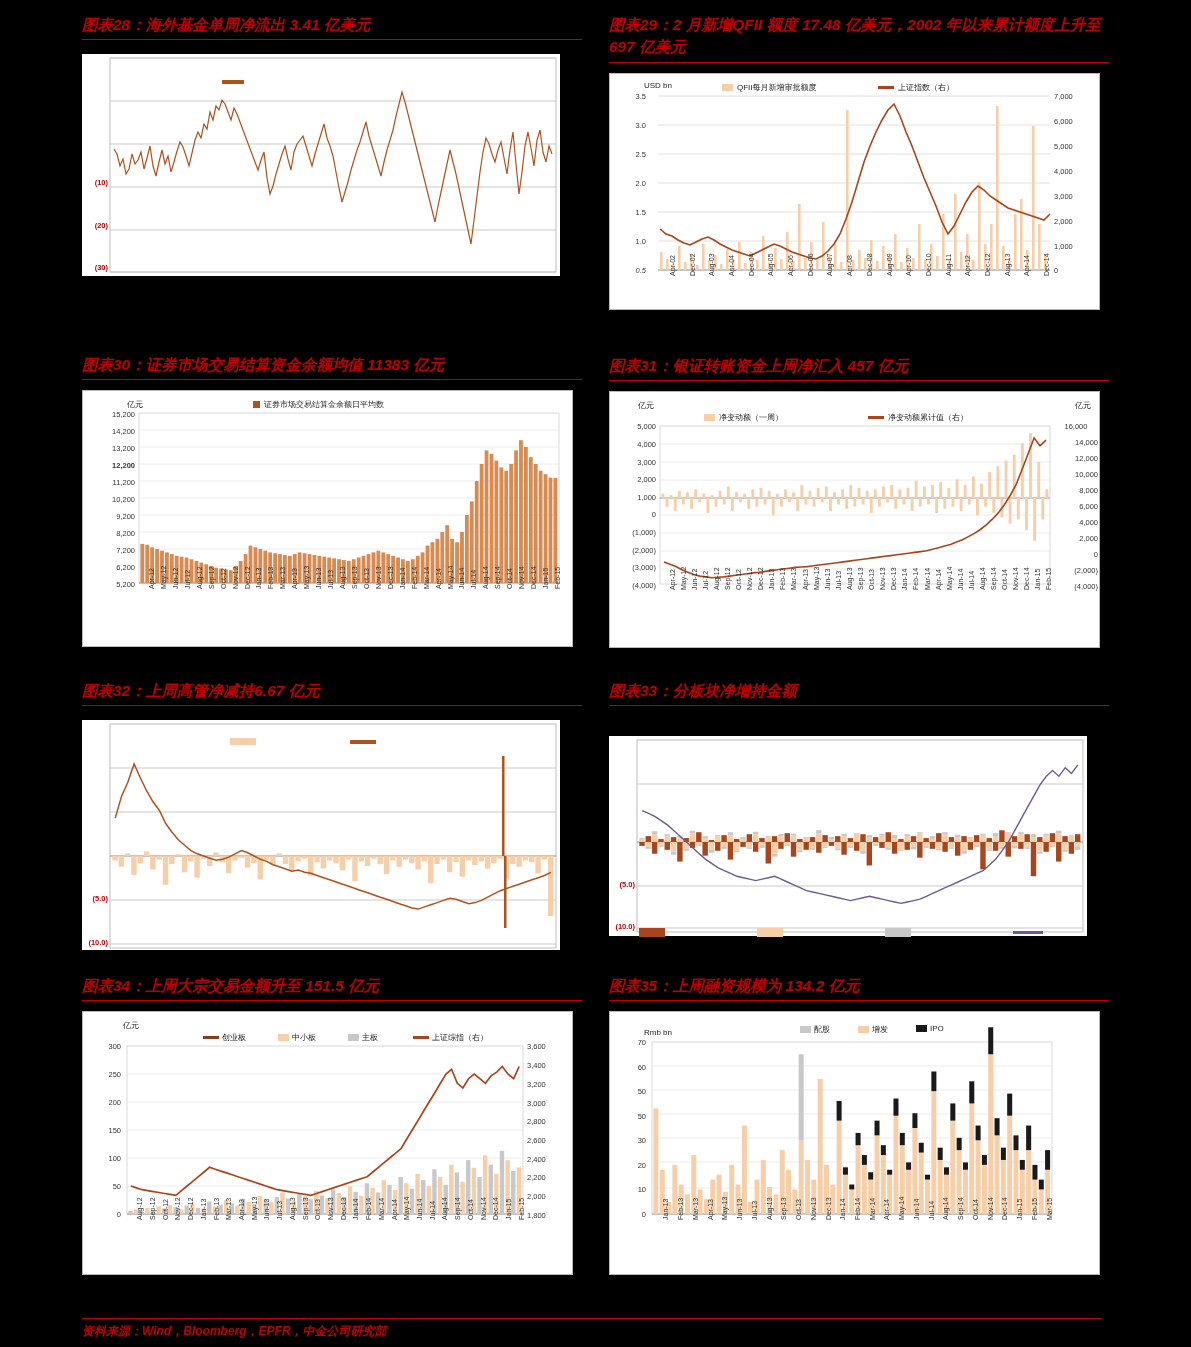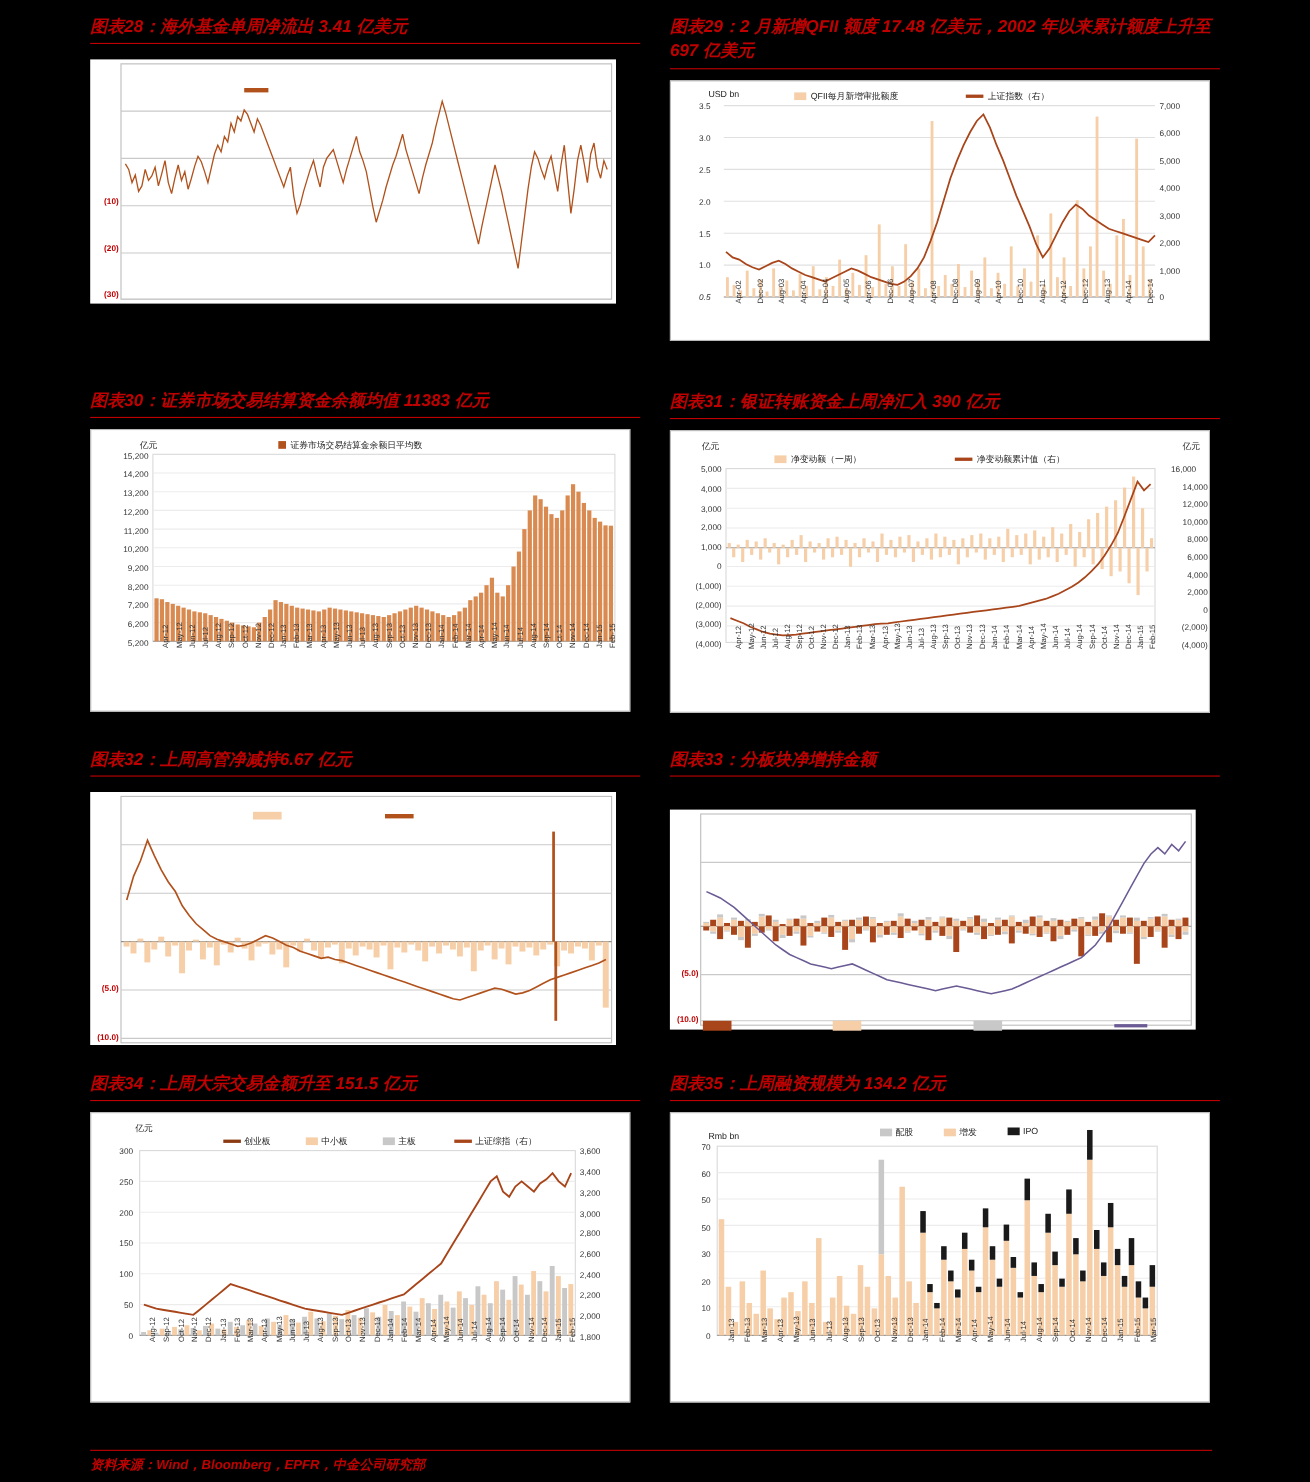--- a/index.html
+++ b/index.html
@@ -287,21 +287,21 @@
             <rect x="455.7294117647059" y="79.8" width="3.8176470588235296" height="112.2" fill="#d98a50"></rect>
             <rect x="460.6470588235294" y="83.2" width="3.8176470588235296" height="108.8" fill="#d98a50"></rect>
             <rect x="465.56470588235294" y="86.6" width="3.8176470588235296" height="105.4" fill="#d98a50"></rect>
             <rect x="470.4823529411765" y="86.88900000000001" width="3.8176470588235296" height="105.11099999999999" fill="#d98a50"></rect>
           </g>
       </svg>
       <div id="fig30-yl" style="position:absolute;left:6px;top:0;width:46px;">
           <div class="ylab" style="left: 0px; width: 100%; top: 19px; text-align: right;">15,200</div>
           <div class="ylab" style="left: 0px; width: 100%; top: 36px; text-align: right;">14,200</div>
           <div class="ylab" style="left: 0px; width: 100%; top: 53px; text-align: right;">13,200</div>
-          <div class="ylab" style="left: 0px; width: 100%; top: 70px; text-align: right;">12,200</div>
+          <div class="ylab" style="left: 0px; width: 100%; top: 70px; text-align: right; font-weight: bold;">12,200</div>
           <div class="ylab" style="left: 0px; width: 100%; top: 87px; text-align: right;">11,200</div>
           <div class="ylab" style="left: 0px; width: 100%; top: 104px; text-align: right;">10,200</div>
           <div class="ylab" style="left: 0px; width: 100%; top: 121px; text-align: right;">9,200</div>
           <div class="ylab" style="left: 0px; width: 100%; top: 138px; text-align: right;">8,200</div>
           <div class="ylab" style="left: 0px; width: 100%; top: 155px; text-align: right;">7,200</div>
           <div class="ylab" style="left: 0px; width: 100%; top: 172px; text-align: right;">6,200</div>
           <div class="ylab" style="left: 0px; width: 100%; top: 189px; text-align: right;">5,200</div>
         </div>
       <div id="fig30-x" style="position:absolute;left:56px;top:196px;width:420px;height:58px;">
           <div class="xlab" style="left: 8.97143px; top: 2px;">Apr-12</div>
@@ -337,21 +337,21 @@
           <div class="xlab" style="left: 367.257px; top: 2px;">Oct-14</div>
           <div class="xlab" style="left: 379.2px; top: 2px;">Nov-14</div>
           <div class="xlab" style="left: 391.143px; top: 2px;">Dec-14</div>
           <div class="xlab" style="left: 403.086px; top: 2px;">Jan-15</div>
           <div class="xlab" style="left: 415.029px; top: 2px;">Feb-15</div>
         </div>
     </div>
   </div>
 
   <div class="panel" style="left:609px;top:355px;width:500px;">
-    <div class="ptitle">图表31：银证转账资金上周净汇入 390 亿元</div>
+    <div class="ptitle">图表31：银证转账资金上周净汇入 457 亿元</div>
     <div class="chartbox cb-border" style="margin-top:10px;width:489px;height:255px;">
       <div class="unit" style="left:28px;top:8px;">亿元</div>
       <div class="unit" style="right:8px;top:8px;">亿元</div>
       <div class="legend" style="left:94px;top:20px;">
         <span class="lgswatch" style="background:#f6cfa8;"></span>
         <span class="lgtxt">净变动额（一周）</span>
       </div>
       <div class="legend" style="left:258px;top:20px;">
         <span class="lgline" style="background:#a8451a;"></span>
         <span class="lgtxt">净变动额累计值（右）</span>

